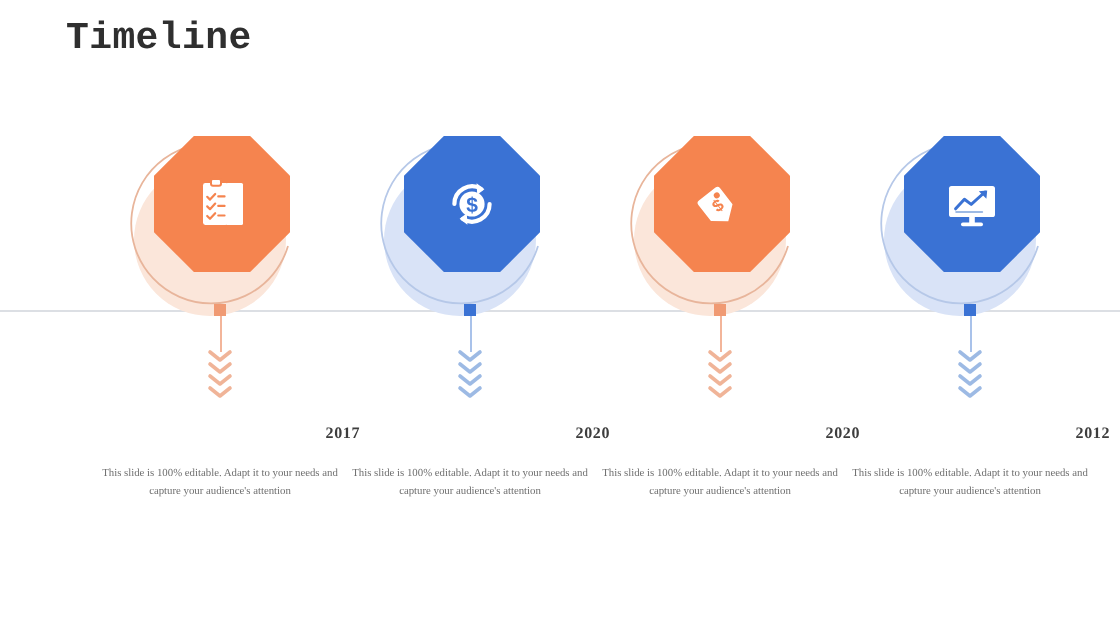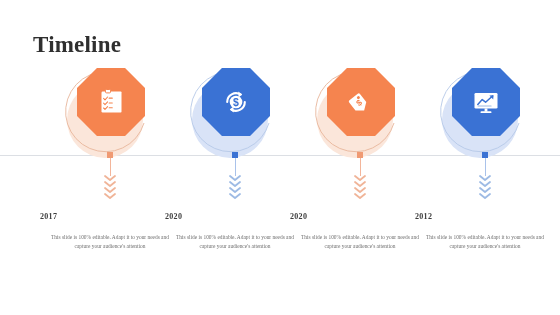--- a/index.html
+++ b/index.html
@@ -21,27 +21,26 @@
     width: 560px;
     height: 315px;
     background: #ffffff;
   }
 
   
   .title {
     position: absolute;
     left: 33px;
     top: 8px;
-    font-family: Liberation Serif, serif;
-    font-size: 23px;
+    font-family: Liberation Mono, monospace;
+    font-size: 19px;
     font-weight: bold;
     color: #2f2f2f;
     letter-spacing: 0.2px;
     white-space: nowrap;
-    margin-top: 24px;
   }
 
   
   .timeline-axis {
     position: absolute;
     left: 0;
     top: 155px;
     width: 560px;
     height: 1px;
     background: #dcdfe4;
@@ -138,21 +137,21 @@
     height: 26px;
   }
   .chevrons svg { display: block; width: 16px; height: 26px; }
 
   
   .year {
     position: absolute;
     top: 212px;
     left: 0;
     width: 140px;
-    text-align: left;
+    text-align: right;
     font-family: "Liberation Serif", "DejaVu Serif", serif;
     font-size: 8px;
     font-weight: bold;
     color: #3d3d3d;
     letter-spacing: 0.3px;
   }
 
   
   .desc {
     position: absolute;

